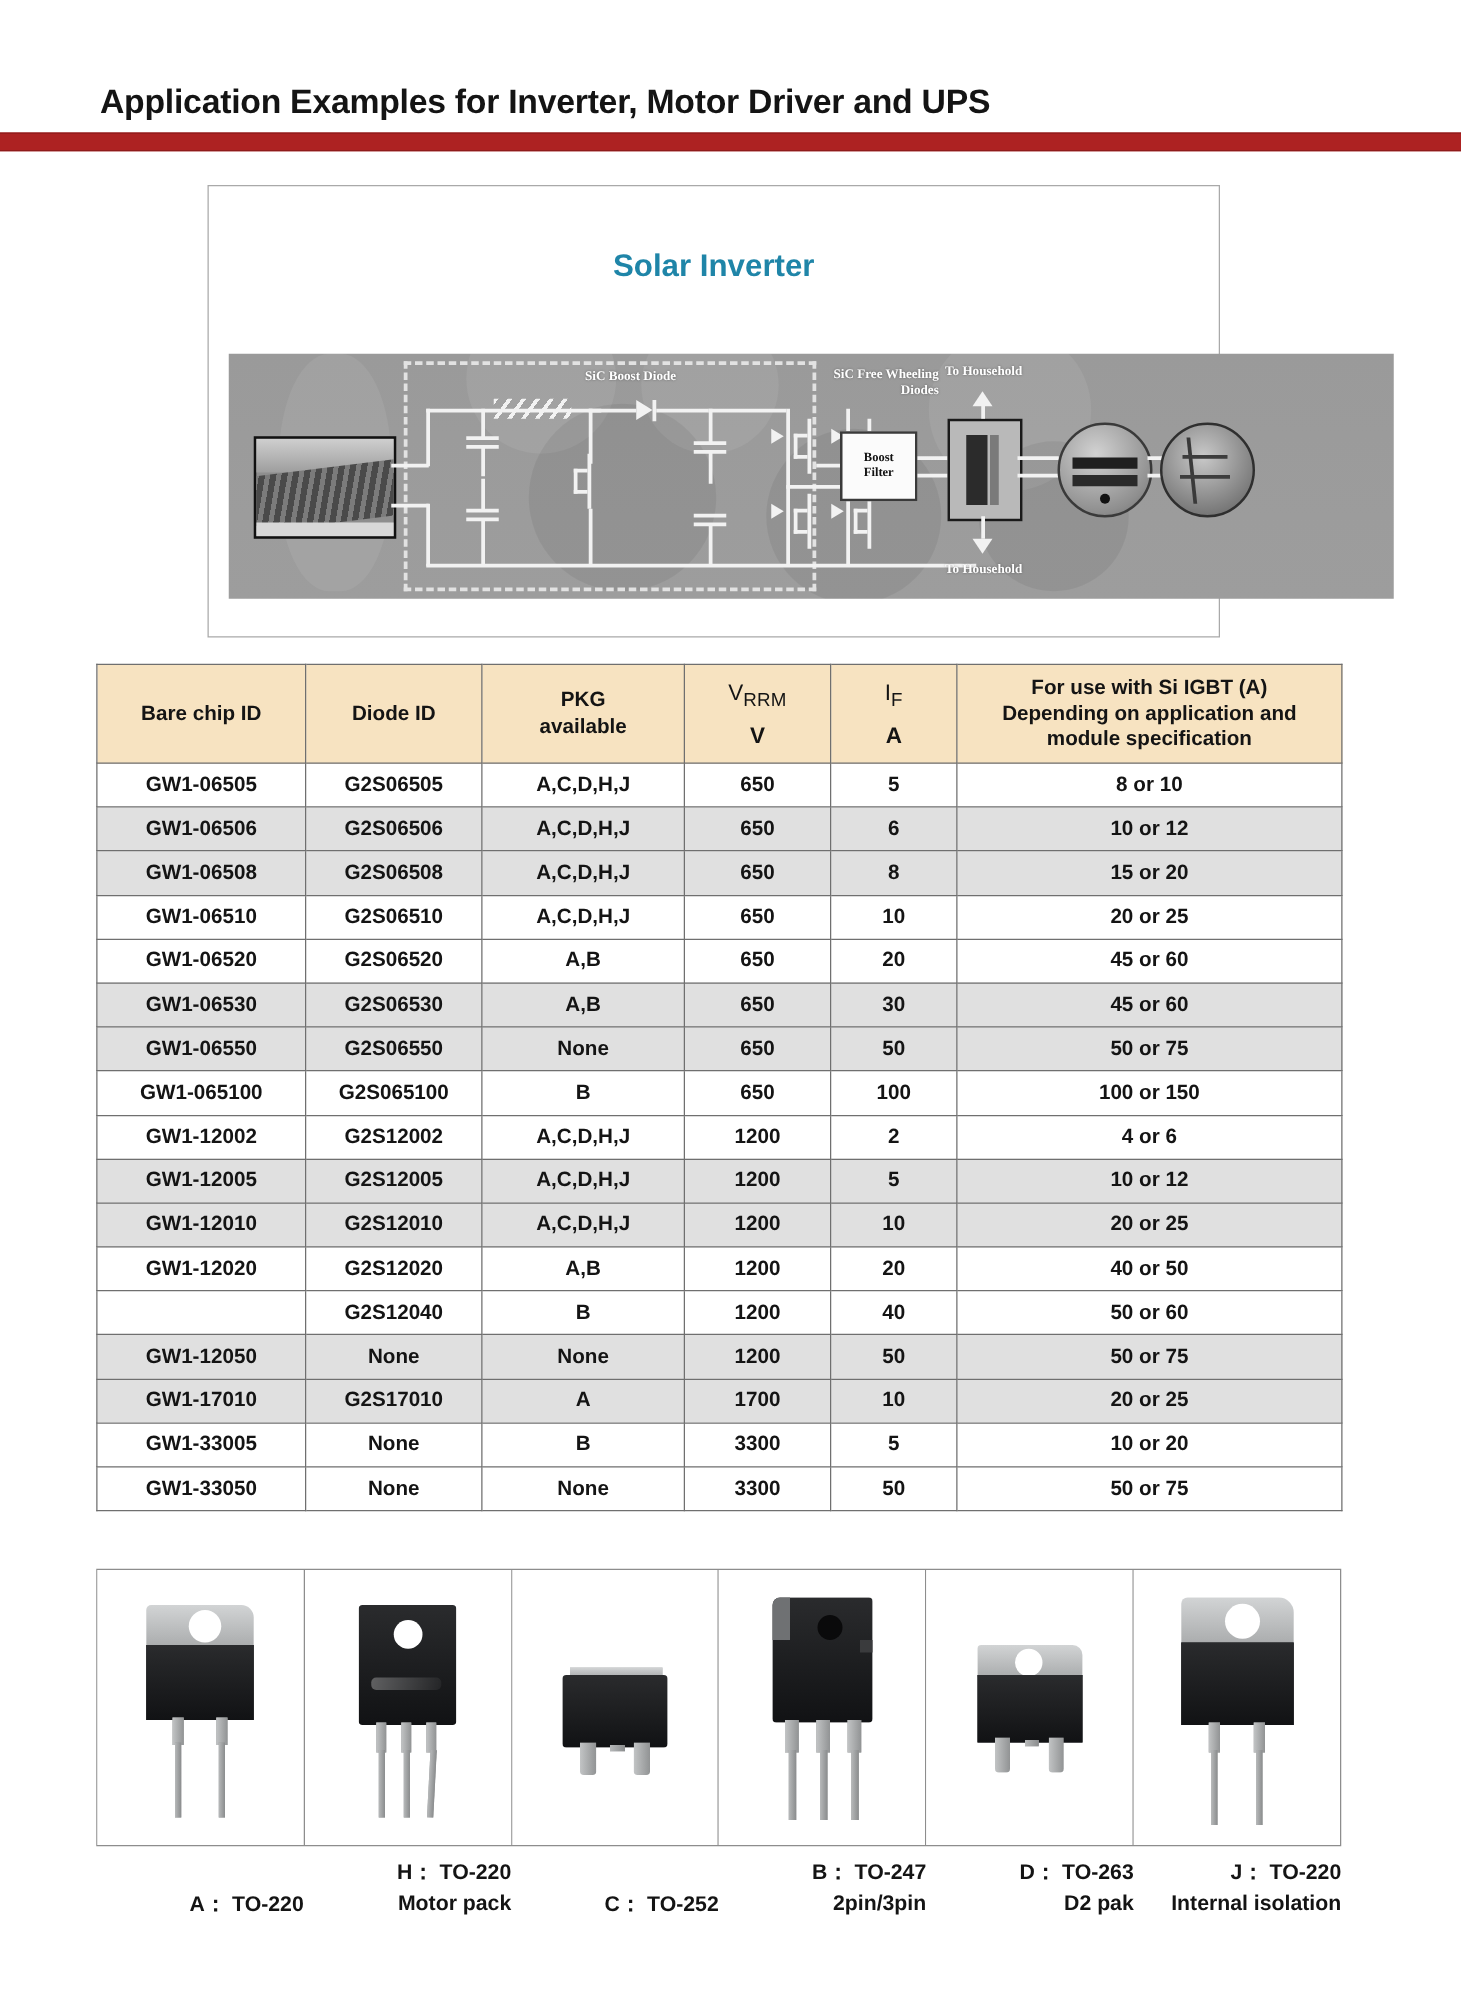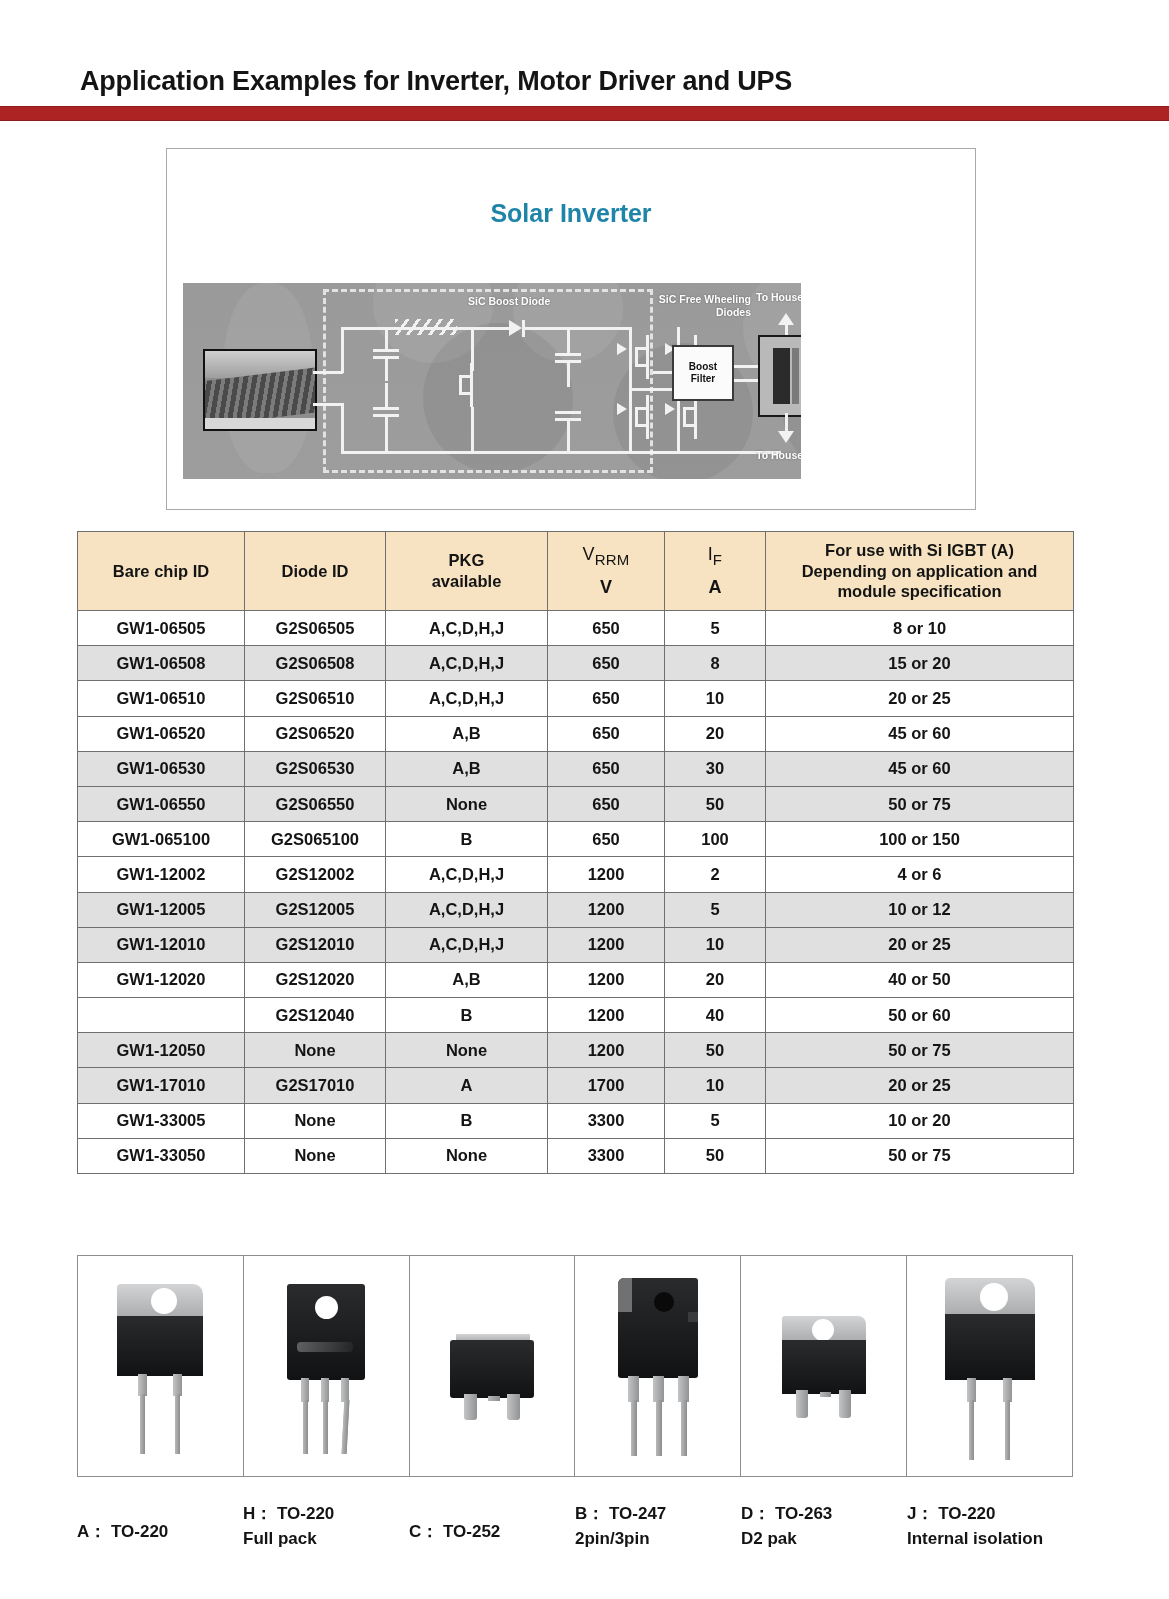--- a/index.html
+++ b/index.html
@@ -23,23 +23,24 @@
   
   .figure-box{
     position:absolute; left:166px; top:148px; width:810px; height:362px;
     background:#ffffff; border:1px solid #a9a9a9; box-sizing:border-box;
   }
   .figure-caption{
     position:absolute; left:0; right:0; top:50px;
     text-align:center; font-size:25px; font-weight:bold; color:#1f85a8;
   }
   .diagram{
-    position:absolute; left:16px; top:134px; width:618px; height:196px;
+    position:absolute; left:16px; top:134px; width:932px; height:196px;
     background:linear-gradient(180deg,#9a9a9a 0%,#9d9d9d 100%);
     overflow:hidden;
+    font-family:Liberation Serif, serif;
   }
   .diag-blob{position:absolute;border-radius:50%;background:rgba(255,255,255,0.07);}
   .diag-dark{position:absolute;border-radius:50%;background:rgba(0,0,0,0.06);}
   .panel-photo{
     position:absolute; left:20px; top:66px; width:110px; height:78px;
     border:2px solid #111; background:#8e8e8e; overflow:hidden;
   }
   .panel-photo .sky{position:absolute;left:0;top:0;width:100%;height:34%;
     background:linear-gradient(180deg,#cfcfcf,#9e9e9e);}
   .panel-photo .arr{position:absolute;left:-6%;top:30%;width:115%;height:58%;
@@ -133,23 +134,23 @@
     border:1px solid #8d8d8d; box-sizing:border-box; display:flex; background:#fff;
   }
   .pkg-cell{
     flex:1 1 0; border-right:1px solid #8d8d8d; position:relative; background:#fff;
   }
   .pkg-cell:last-child{border-right:none;}
   .pkg-labels{
     position:absolute; left:77px; top:1482px; width:996px; height:70px; display:flex;
   }
   .pkg-label{
-    flex:1 1 0; text-align:left; font-size:17px; font-weight:bold;
+    flex:1 1 0; text-align:right; font-size:17px; font-weight:bold;
     color:#141414; line-height:1.45; display:flex; flex-direction:column;
-    justify-content:flex-start; padding-top:4px;margin-top:16px;
+    justify-content:flex-start; padding-top:4px;
   }
   .pkg-label .l2{font-weight:bold;}
   .pkg-label.lift{padding-top:0;}
 
   
   .dev{position:absolute;left:50%;transform:translateX(-50%);}
   .tab{position:absolute;left:0;background:#b9bbbc;
        background-image:linear-gradient(180deg,#d2d4d5,#a9abac);}
   .body-blk{position:absolute;left:0;background:#17181a;
        background-image:linear-gradient(180deg,#2a2b2d,#111214);}
@@ -344,20 +345,28 @@
   <tbody id="spec-body">
       <tr class="plain">
         <td>GW1-06505</td>
         <td>G2S06505</td>
         <td>A,C,D,H,J</td>
         <td>650</td>
         <td>5</td>
         <td>8 or 10</td>
       </tr>
       <tr class="shaded">
+        <td>GW1-06506</td>
+        <td>G2S06506</td>
+        <td>A,C,D,H,J</td>
+        <td>650</td>
+        <td>6</td>
+        <td>10 or 12</td>
+      </tr>
+      <tr class="shaded">
         <td>GW1-06508</td>
         <td>G2S06508</td>
         <td>A,C,D,H,J</td>
         <td>650</td>
         <td>8</td>
         <td>15 or 20</td>
       </tr>
       <tr class="plain">
         <td>GW1-06510</td>
         <td>G2S06510</td>
@@ -551,21 +560,21 @@
   </div>
 </div>
 
 <div class="pkg-labels" id="pkg-labels">
     <div class="pkg-label lift" style="justify-content: center; padding-top: 14px;">
       <span>A： TO-220</span>
       <span class="l2"></span>
     </div>
     <div class="pkg-label">
       <span>H： TO-220</span>
-      <span class="l2">Full pack</span>
+      <span class="l2">Motor pack</span>
     </div>
     <div class="pkg-label lift" style="justify-content: center; padding-top: 14px;">
       <span>C： TO-252</span>
       <span class="l2"></span>
     </div>
     <div class="pkg-label">
       <span>B： TO-247</span>
       <span class="l2">2pin/3pin</span>
     </div>
     <div class="pkg-label">

